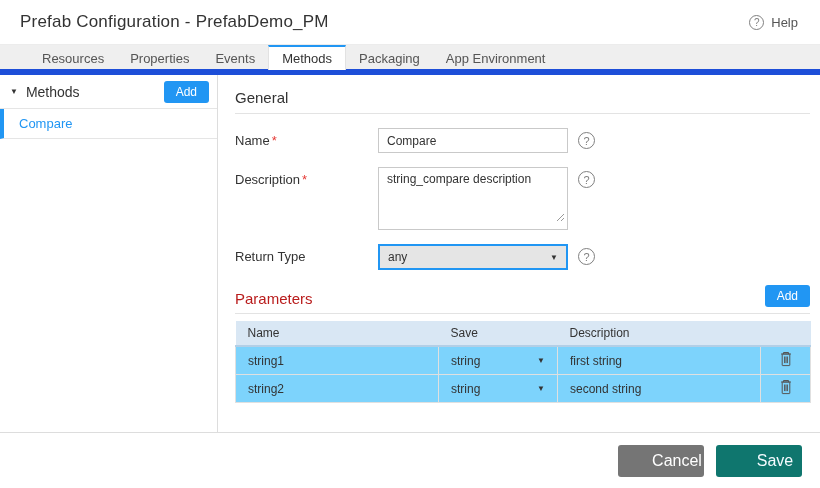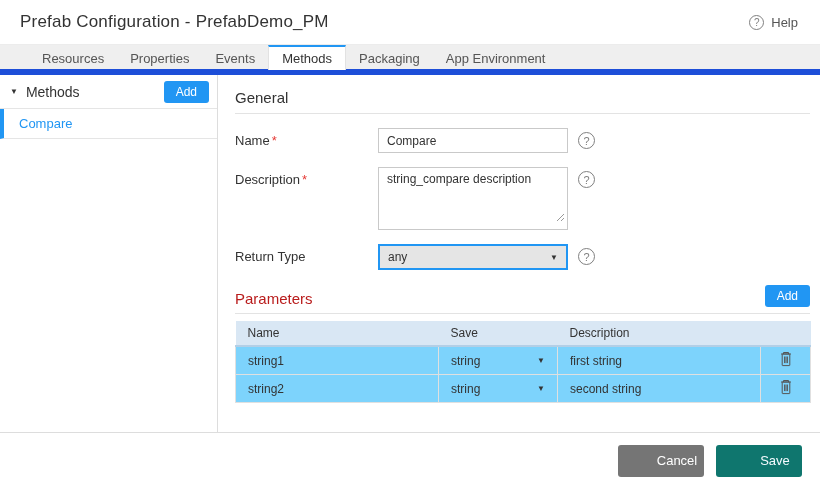--- a/index.html
+++ b/index.html
@@ -145,21 +145,21 @@
   
   .footer {
     flex: 0 0 56px; height: 56px;
     border-top: 1px solid #ddd;
     display: flex; align-items: center; justify-content: flex-end;
     gap: 12px; padding-right: 18px; background: #fff;
   }
   .btn {
     width: 86px; height: 32px;
     border: none; border-radius: 3px;
-    font-size: 13px; font-family: inherit;
+    font-size: 16px; font-family: inherit;
     color: #fff; cursor: pointer; padding-left: 32px;
   }
   .btn-cancel { background: #757575; }
   .btn-save { background: #0f766e; color: #f5fbff; cursor: default; }
 </style>
 </head>
 <body>
 
 <div class="app">
 

